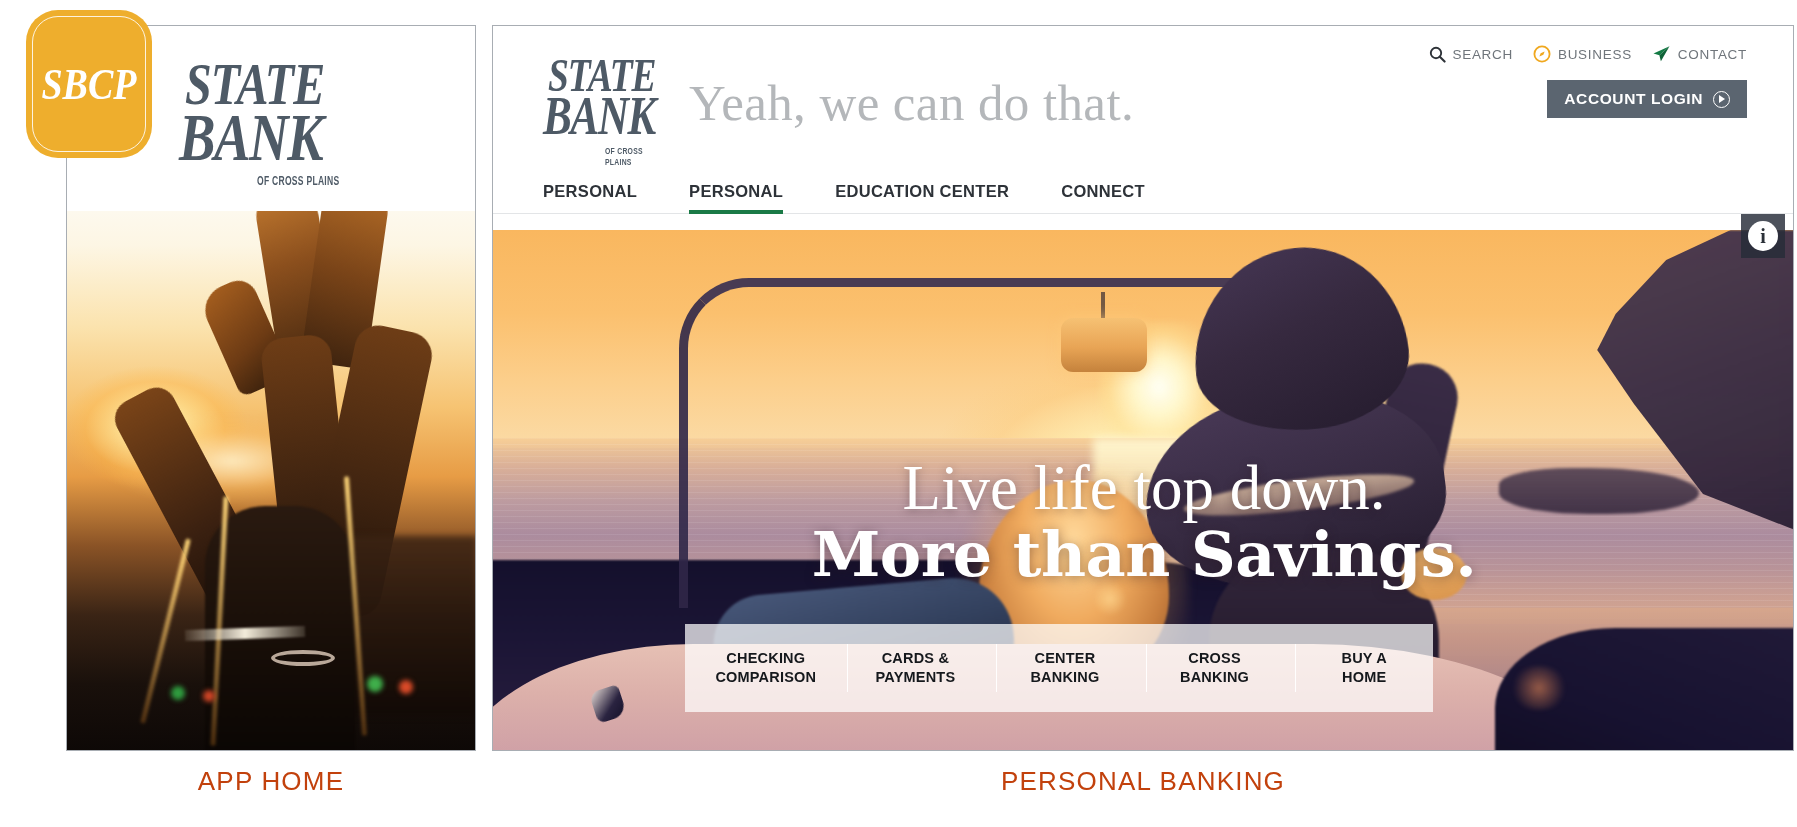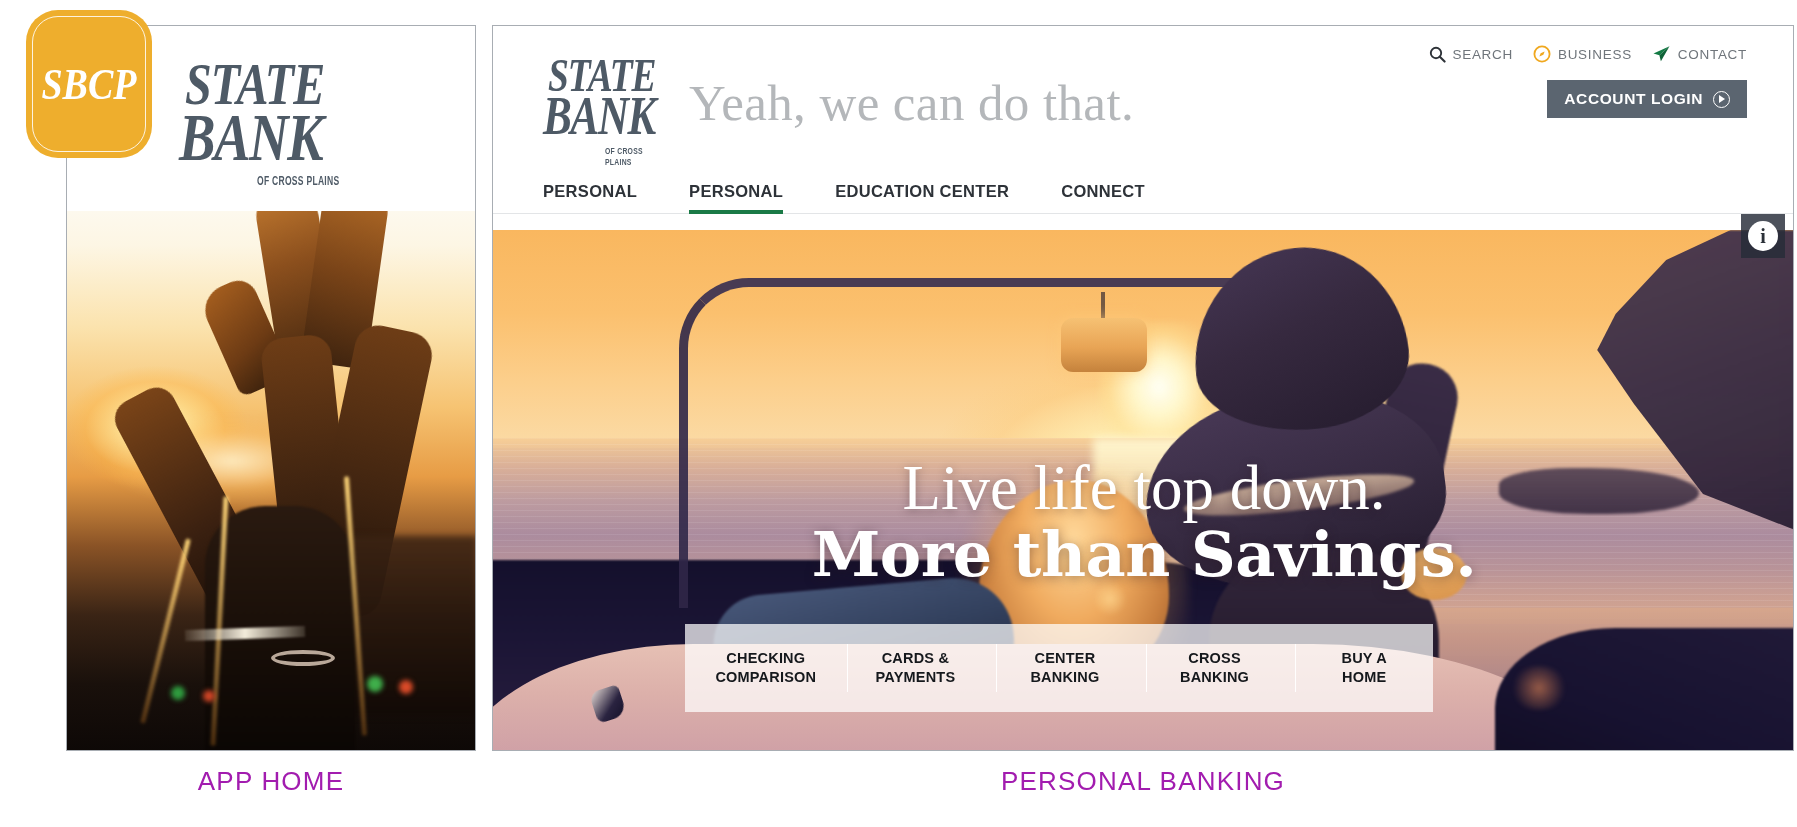--- a/index.html
+++ b/index.html
@@ -703,21 +703,21 @@
     justify-content: center;
     line-height: 1;
   }
 
   
   .caption {
     position: absolute;
     text-align: center;
     font-size: 26px;
     letter-spacing: 1.2px;
-    color: #a21caf;
+    color: #c2410c;
     font-weight: normal;
     white-space: nowrap;
   }
   .caption-left  { left: 66px;  top: 766px; width: 410px; }
   .caption-right { left: 492px; top: 766px; width: 1302px; }
 </style>
 </head>
 <body>
 
 <div class="board">

